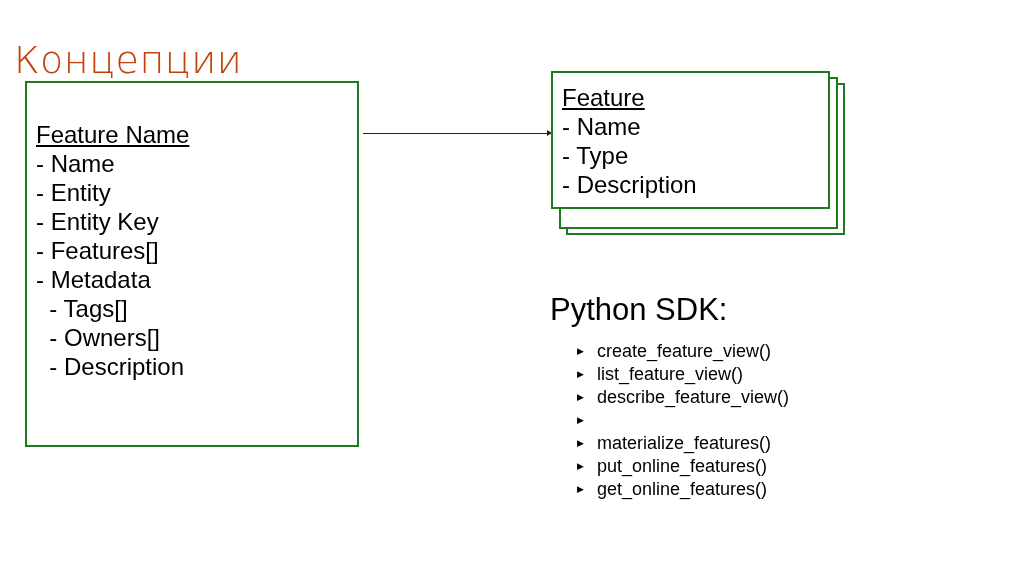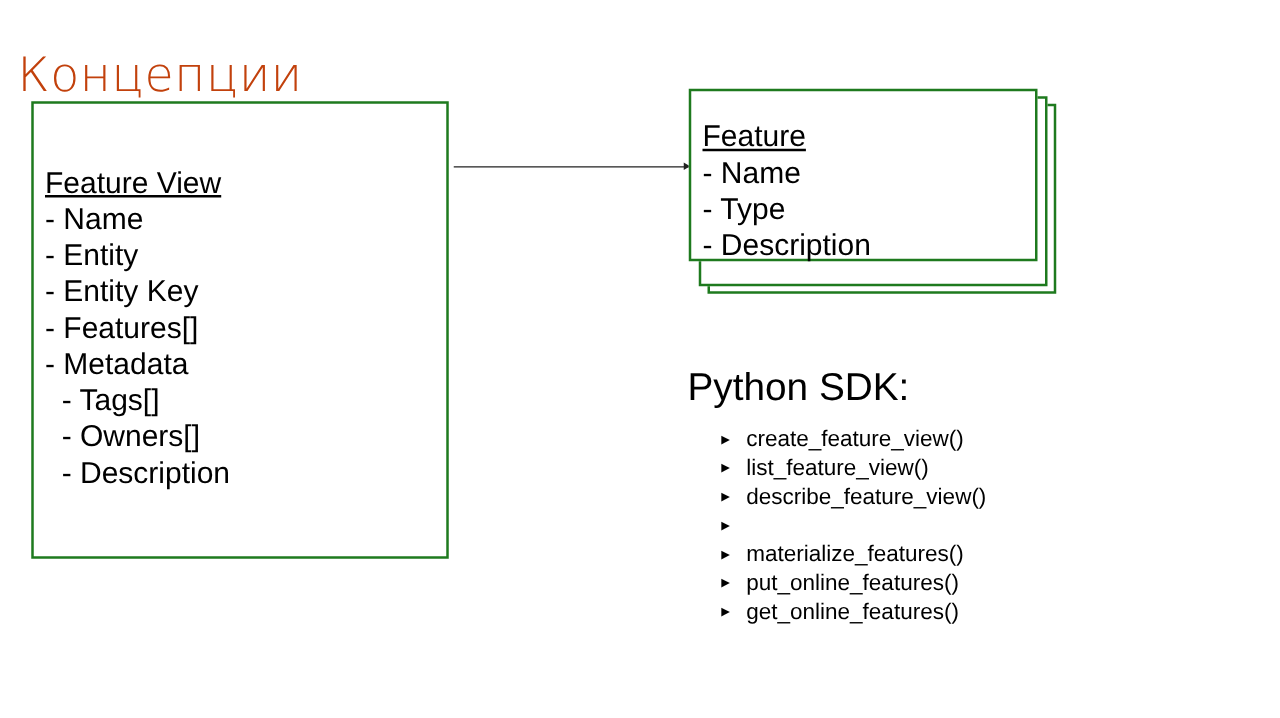--- a/index.html
+++ b/index.html
@@ -2,42 +2,42 @@
 <html><head>
 <meta charset="utf-8">
 <style>
   html, body { margin:0; padding:0; background:#ffffff; }
   body { width:1024px; height:574px; position:relative; overflow:hidden; font-family:"Liberation Sans", sans-serif; color:#000; }
   .title { position:absolute; left:14px; top:4px; font-family:"DejaVu Sans", sans-serif; font-size:38px; font-weight:300; letter-spacing:0.5px; color:#c2410c;margin-top:34px; }
   .box { position:absolute; border:2px solid #1e7a1e; background:#fff; box-sizing:border-box; }
   #fv-box { left:25px; top:81px; width:334px; height:366px; }
   .fv-text { position:absolute; left:36px; top:120px; font-size:24px; line-height:29px; }
   .fv-text div { white-space:pre; }
-  .u { text-decoration:underline;margin-top:12px; }
+  .u { text-decoration:underline; }
   .stack3 { left:566px; top:83px; width:279px; height:152px; }
   .stack2 { left:559px; top:77px; width:279px; height:152px; }
   .stack1 { left:551px; top:71px; width:279px; height:138px; }
   .ft-text { position:absolute; left:562px; top:83px; font-size:24px; line-height:29px; }
   .ft-text div { white-space:pre; }
   .arrow { position:absolute; left:363px; top:133px; width:188px; height:1px; background:#222; }
   .arrow::after { content:""; position:absolute; right:-1px; top:-3px; border-left:5px solid #222; border-top:3px solid transparent; border-bottom:3px solid transparent; }
   .sdk-title { position:absolute; left:550px; top:292px; font-size:31px; }
   .sdk-list { position:absolute; left:577px; top:340px; font-size:18px; line-height:23px; }
   .sdk-item { position:relative; padding-left:20px; white-space:pre; }
   .bullet { position:absolute; left:0; top:0; font-size:9px; line-height:23px; }
   .gap { height:23px; }
 </style>
 </head>
 <body>
 
 <div class="title">Концепции</div>
 
 <div class="box" id="fv-box" style="border-color: rgb(30, 122, 30);"></div>
 <div class="fv-text">
-  <div class="u">Feature View</div>
+  <div class="u">Feature Name</div>
   <div>- Name</div>
   <div>- Entity</div>
   <div>- Entity Key</div>
   <div>- Features[]</div>
   <div>- Metadata</div>
   <div>  - Tags[]</div>
   <div>  - Owners[]</div>
   <div>  - Description</div>
 </div>
 

